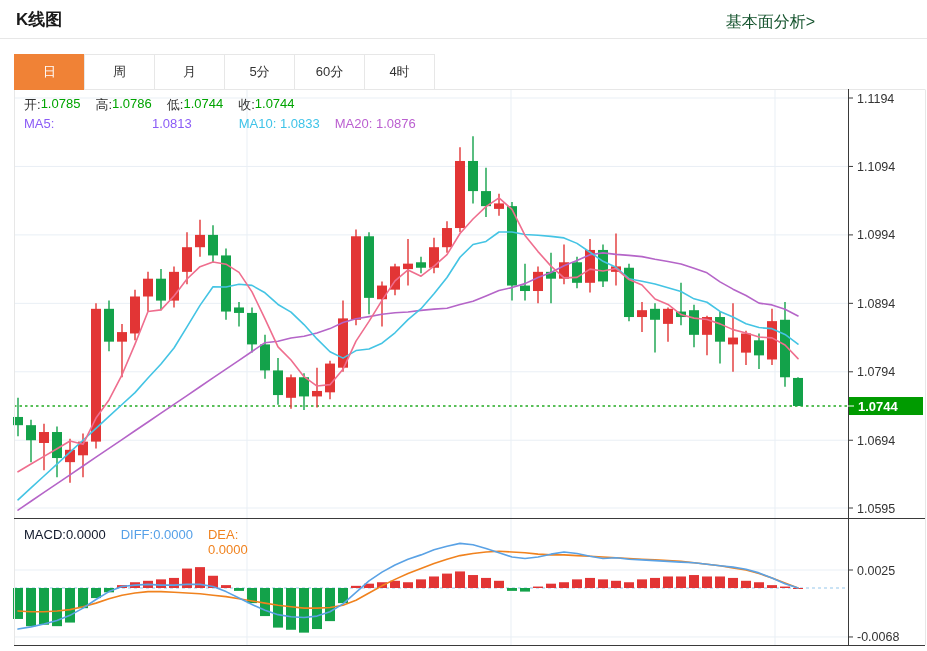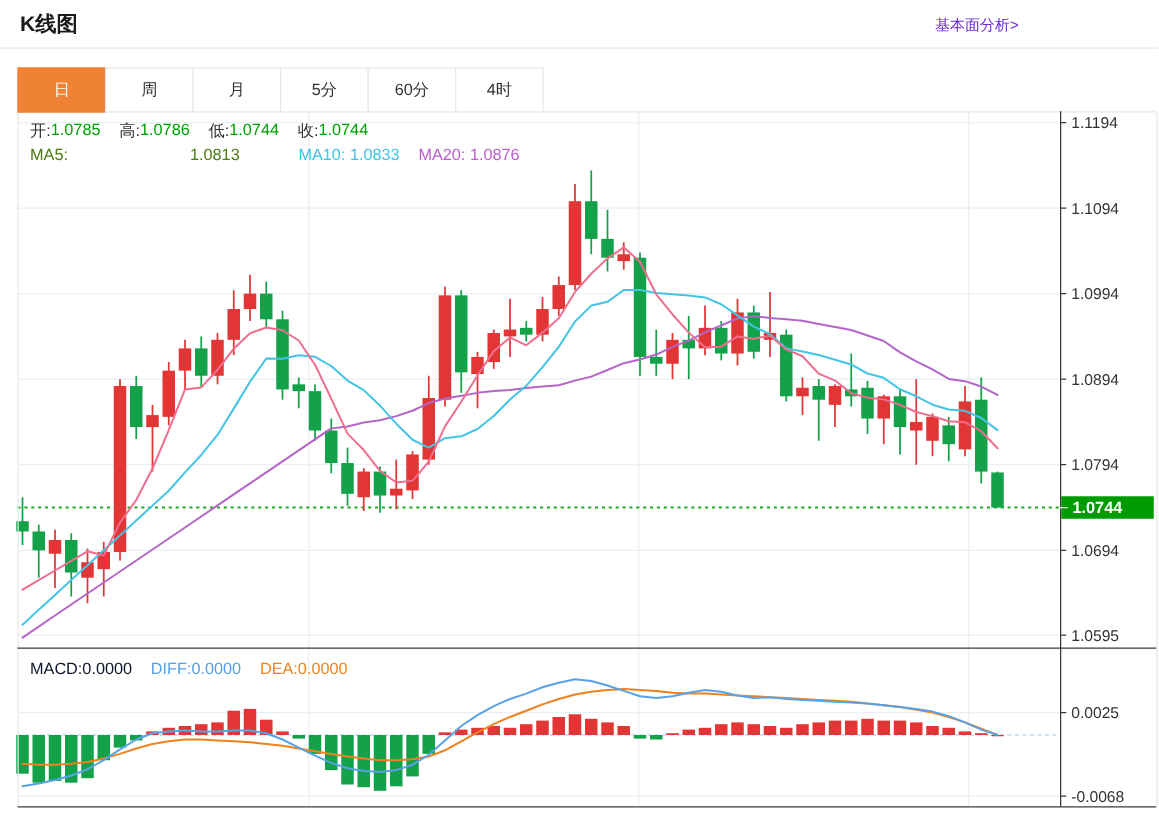--- a/index.html
+++ b/index.html
@@ -1,19 +1,19 @@
 <!DOCTYPE html>
 <html><head>
 <meta charset="utf-8">
 <style>
   html,body{margin:0;padding:0;background:#fff;width:927px;height:651px;overflow:hidden;
     font-family:"Liberation Sans",sans-serif;}
   .page{position:relative;width:821px;height:651px;}
   .hdr-title{position:absolute;left:16px;top:8px;font-size:17px;font-weight:bold;color:#1a1a1a;}
-  .hdr-link{position:absolute;right:6px;top:12px;font-size:12px;color:#6d28d9;cursor:pointer;text-decoration:none;}
+  .hdr-link{position:absolute;right:6px;top:12px;font-size:16px;color:#14532d;cursor:pointer;text-decoration:none;}
   .tabs{position:absolute;left:14px;top:54px;display:flex;z-index:5;}
   .tab{width:69px;height:34px;line-height:34px;text-align:center;font-size:13px;color:#333;
     background:#fff;border:1px solid #e7e7e7;margin-left:-1px;cursor:pointer;}
   .tab:first-child{margin-left:0;}
   .tab.selected{background:#f08236;border-color:#f08236;color:#fff;}
   .overlay{position:absolute;font-size:13px;z-index:4;display:flex;white-space:nowrap;}
   .overlay .grp{margin-right:15px;display:flex;}
   .ohlc-row{left:24px;top:96px;}
   .ohlc-row .lab{color:#333;}
   .ohlc-row .val{color:#00a400;}
@@ -288,33 +288,33 @@
         <span class="lab">低:</span>
         <span class="val">1.0744</span>
       </span>
     <span class="grp">
         <span class="lab">收:</span>
         <span class="val">1.0744</span>
       </span>
   </div>
 
   <div class="overlay ma-row">
-    <span class="grp" style="color: #4d7c0f; gap: 47px;"><span>MA5:</span>&nbsp;<span>1.0813</span></span>
+    <span class="grp" style="color: #8b5cf6; gap: 47px;"><span>MA5:</span>&nbsp;<span>1.0813</span></span>
     <span class="grp" style="color: rgb(63, 195, 232); margin-left: 32px;"><span>MA10:</span>&nbsp;<span>1.0833</span></span>
     <span class="grp" style="color: rgb(187, 95, 208);"><span>MA20:</span>&nbsp;<span>1.0876</span></span>
   </div>
 
   <div class="overlay macd-row">
     <span class="grp" style="color: #0f172a;">
         <span>MACD:</span>
         <span>0.0000</span>
       </span>
     <span class="grp" style="color: rgb(85, 160, 232);">
         <span>DIFF:</span>
         <span>0.0000</span>
       </span>
-    <span class="grp" style="color: rgb(240, 130, 30);">
+    <span class="grp" style="color: rgb(240, 130, 30); flex-direction: column;">
         <span>DEA:</span>
         <span>0.0000</span>
       </span>
   </div>
 
 </div>
 
 </body></html>

